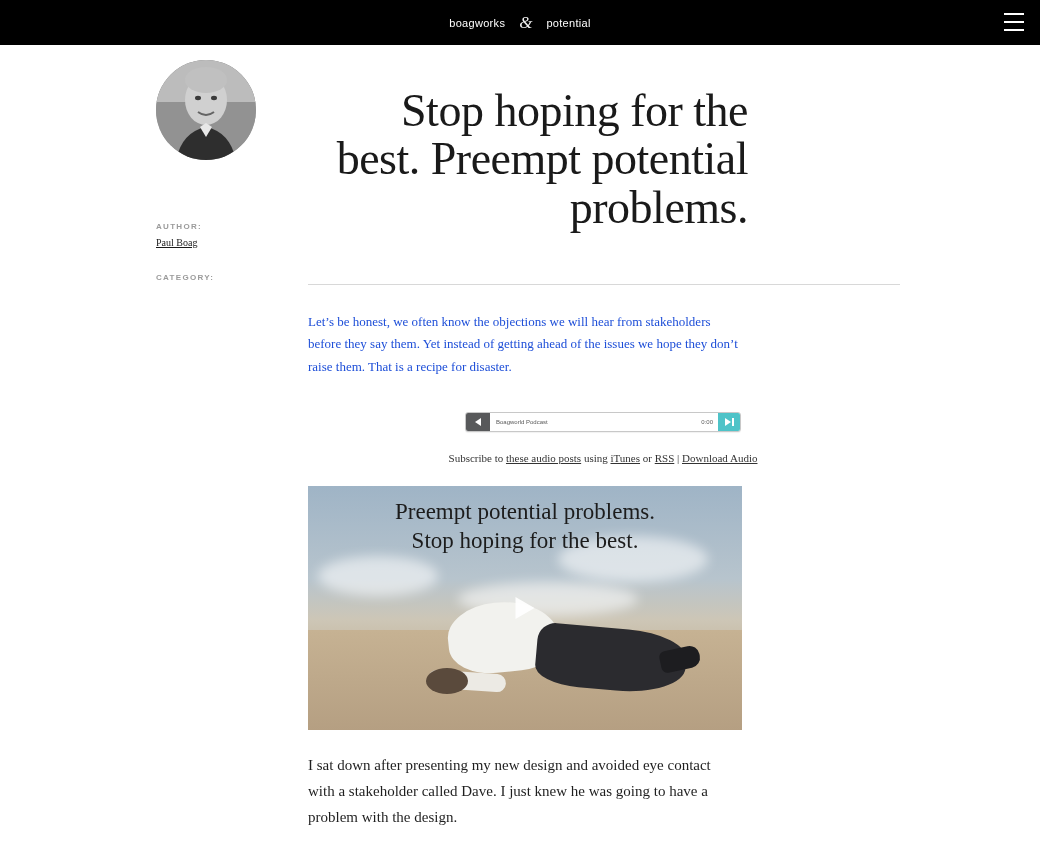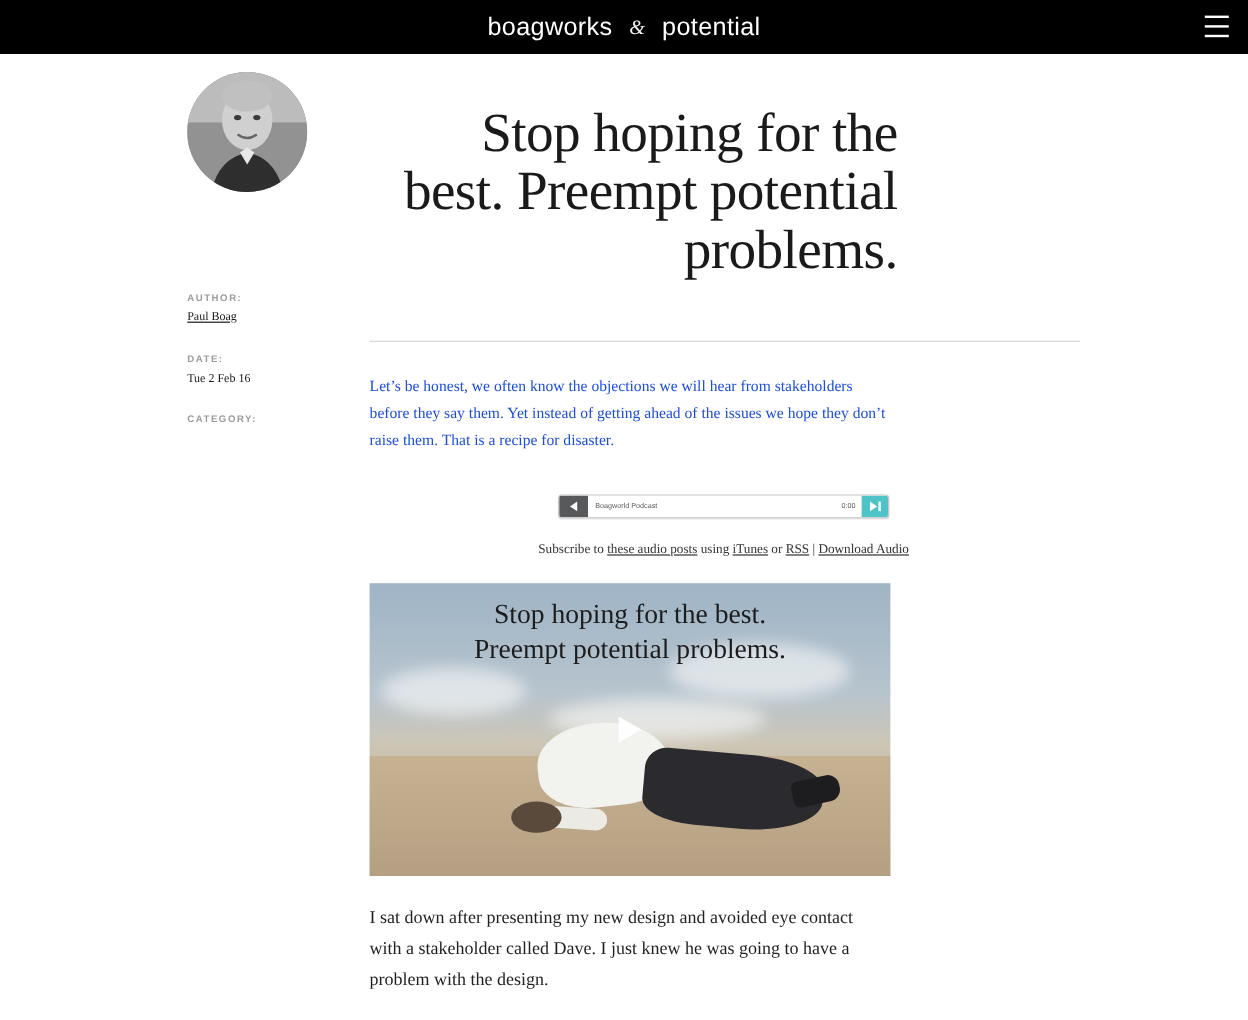--- a/index.html
+++ b/index.html
@@ -22,21 +22,21 @@
     width: 1040px; height: 45px;
     background: #000000;
     display: flex; align-items: center; justify-content: center;
   }
   .brand {
     display: flex; align-items: center; gap: 14px;
     color: #ffffff;
   }
   .brand-text {
     font-family: "Liberation Sans", sans-serif;
-    font-size: 21px;
+    font-size: 11px;
     letter-spacing: 0.3px;
     color: #ffffff;
     font-weight: 400;
   }
   .amp {
     font-family: "Liberation Serif", serif;
     font-style: italic;
     font-size: 17px;
     color: #ffffff;
     opacity: 0.95;
@@ -66,21 +66,21 @@
   .avatar {
     width: 100px; height: 100px;
     border-radius: 50%;
     overflow: hidden;
     background: #9aa0a2;
     position: relative;
     filter: grayscale(100%);
   }
   .avatar svg { display: block; }
 
-  .meta { margin-top: 84px; }
+  .meta { margin-top: 62px; }
   .meta-block { margin-bottom: 22px; }
   .meta-label {
     font-family: "Liberation Sans", sans-serif;
     font-size: 8px;
     letter-spacing: 1.3px;
     text-transform: uppercase;
     color: #9b9b9b;
     margin-bottom: 5px;
     font-weight: 700;
   }
@@ -313,24 +313,20 @@
           <path d="M44 67 l6 10 l6 -10 l-6 -4 z" fill="#e8e8e8"></path>
         </svg>
       </div>
 
       <div class="meta">
         <div class="meta-block">
           <div class="meta-label">AUTHOR:</div>
           <div class="meta-value"><a href="#">Paul Boag</a></div>
         </div>
         <div class="meta-block">
-          <div class="meta-label">DATE:</div>
-          <div class="meta-value">Tue 2 Feb 16</div>
-        </div>
-        <div class="meta-block">
           <div class="meta-label">CATEGORY:</div>
         </div>
       </div>
     </div>
 
     <div class="article">
       <h1 class="title">Stop hoping for the best. Preempt potential problems.</h1>
 
       <div class="rule"></div>
 
@@ -358,22 +354,22 @@
         <div class="sky-cloud" style="left:10px; top:70px; width:120px; height:40px;"></div>
         <div class="sky-cloud" style="left:250px; top:50px; width:150px; height:46px;"></div>
         <div class="sky-cloud" style="left:150px; top:96px; width:180px; height:34px;"></div>
         <div class="ground"></div>
         <div class="person-shirt"></div>
         <div class="person-arm"></div>
         <div class="person-legs"></div>
         <div class="person-foot"></div>
         <div class="person-head"></div>
         <div class="video-title">
+          <div>Preempt potential problems.</div>
           <div>Stop hoping for the best.</div>
-          <div>Preempt potential problems.</div>
         </div>
         <div class="play-btn"></div>
       </div>
 
       <p class="body-p">I sat down after presenting my new design and avoided eye contact with a stakeholder called Dave. I just knew he was going to have a problem with the design.</p>
 
     </div>
   </div>
 </div>
 

